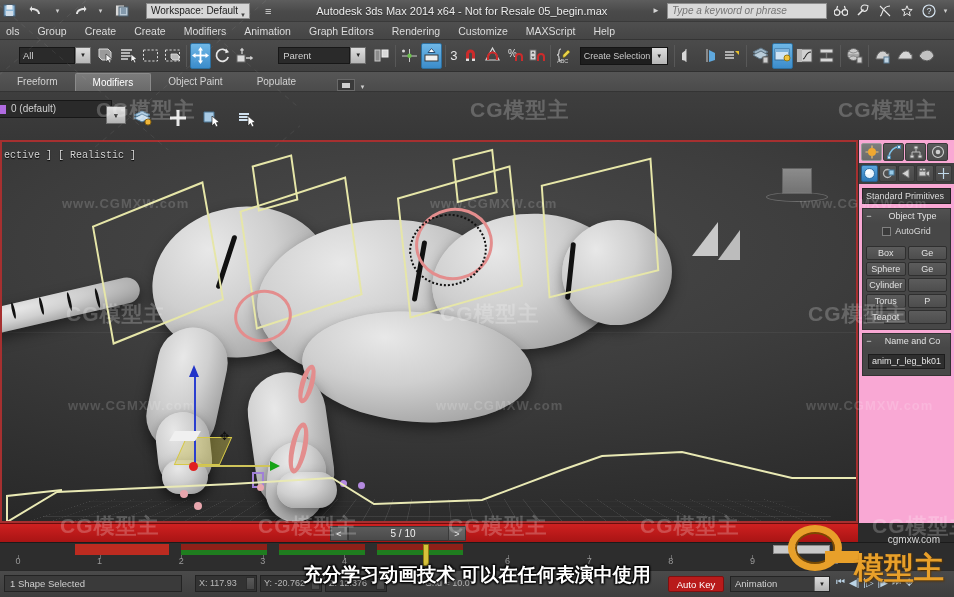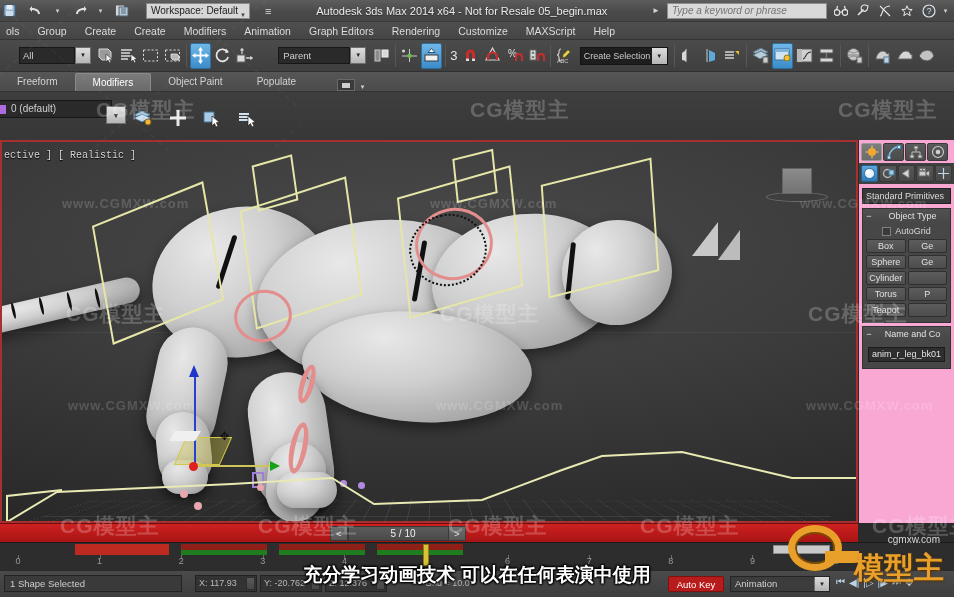--- a/index.html
+++ b/index.html
@@ -199,21 +199,21 @@
   .rollup{margin:3px 3px 0 3px;border:1px solid #333;background:#474747;}
   .rollup-h{height:14px;display:flex;align-items:center;font-size:9px;color:#e2e2e2;
      background:linear-gradient(#515151,#474747);}
   .rollup-h .mn{width:12px;text-align:center;font-size:9px;}
   .rollup-b{padding:3px;}
   .cprow{display:flex;gap:2px;margin-bottom:2px;align-items:center;}
   .cpbtn{
     flex:1;height:14px;background:linear-gradient(#5c5c5c,#4d4d4d);border:1px solid #2f2f2f;
     font-size:9px;color:#e0e0e0;display:flex;align-items:center;justify-content:center;border-radius:2px;
   }
-  .cpcheck{display:flex;align-items:center;gap:4px;justify-content:center;margin-bottom:3px;}
+  .cpcheck{display:flex;align-items:center;gap:4px;justify-content:center;margin-bottom:10px;}
   .cbx{width:9px;height:9px;background:#3a3a3a;border:1px solid #808080;}
   .cplbl{font-size:9px;color:#d8d8d8;}
   .cpname{
     height:15px;background:#2e2e2e;border:1px solid #1c1c1c;font-size:9px;color:#e4e4e4;
     line-height:13px;padding-left:3px;margin:3px 2px;
   }
 
   
   .timeslider{
     position:absolute;left:0;top:523px;width:858px;height:19px;

